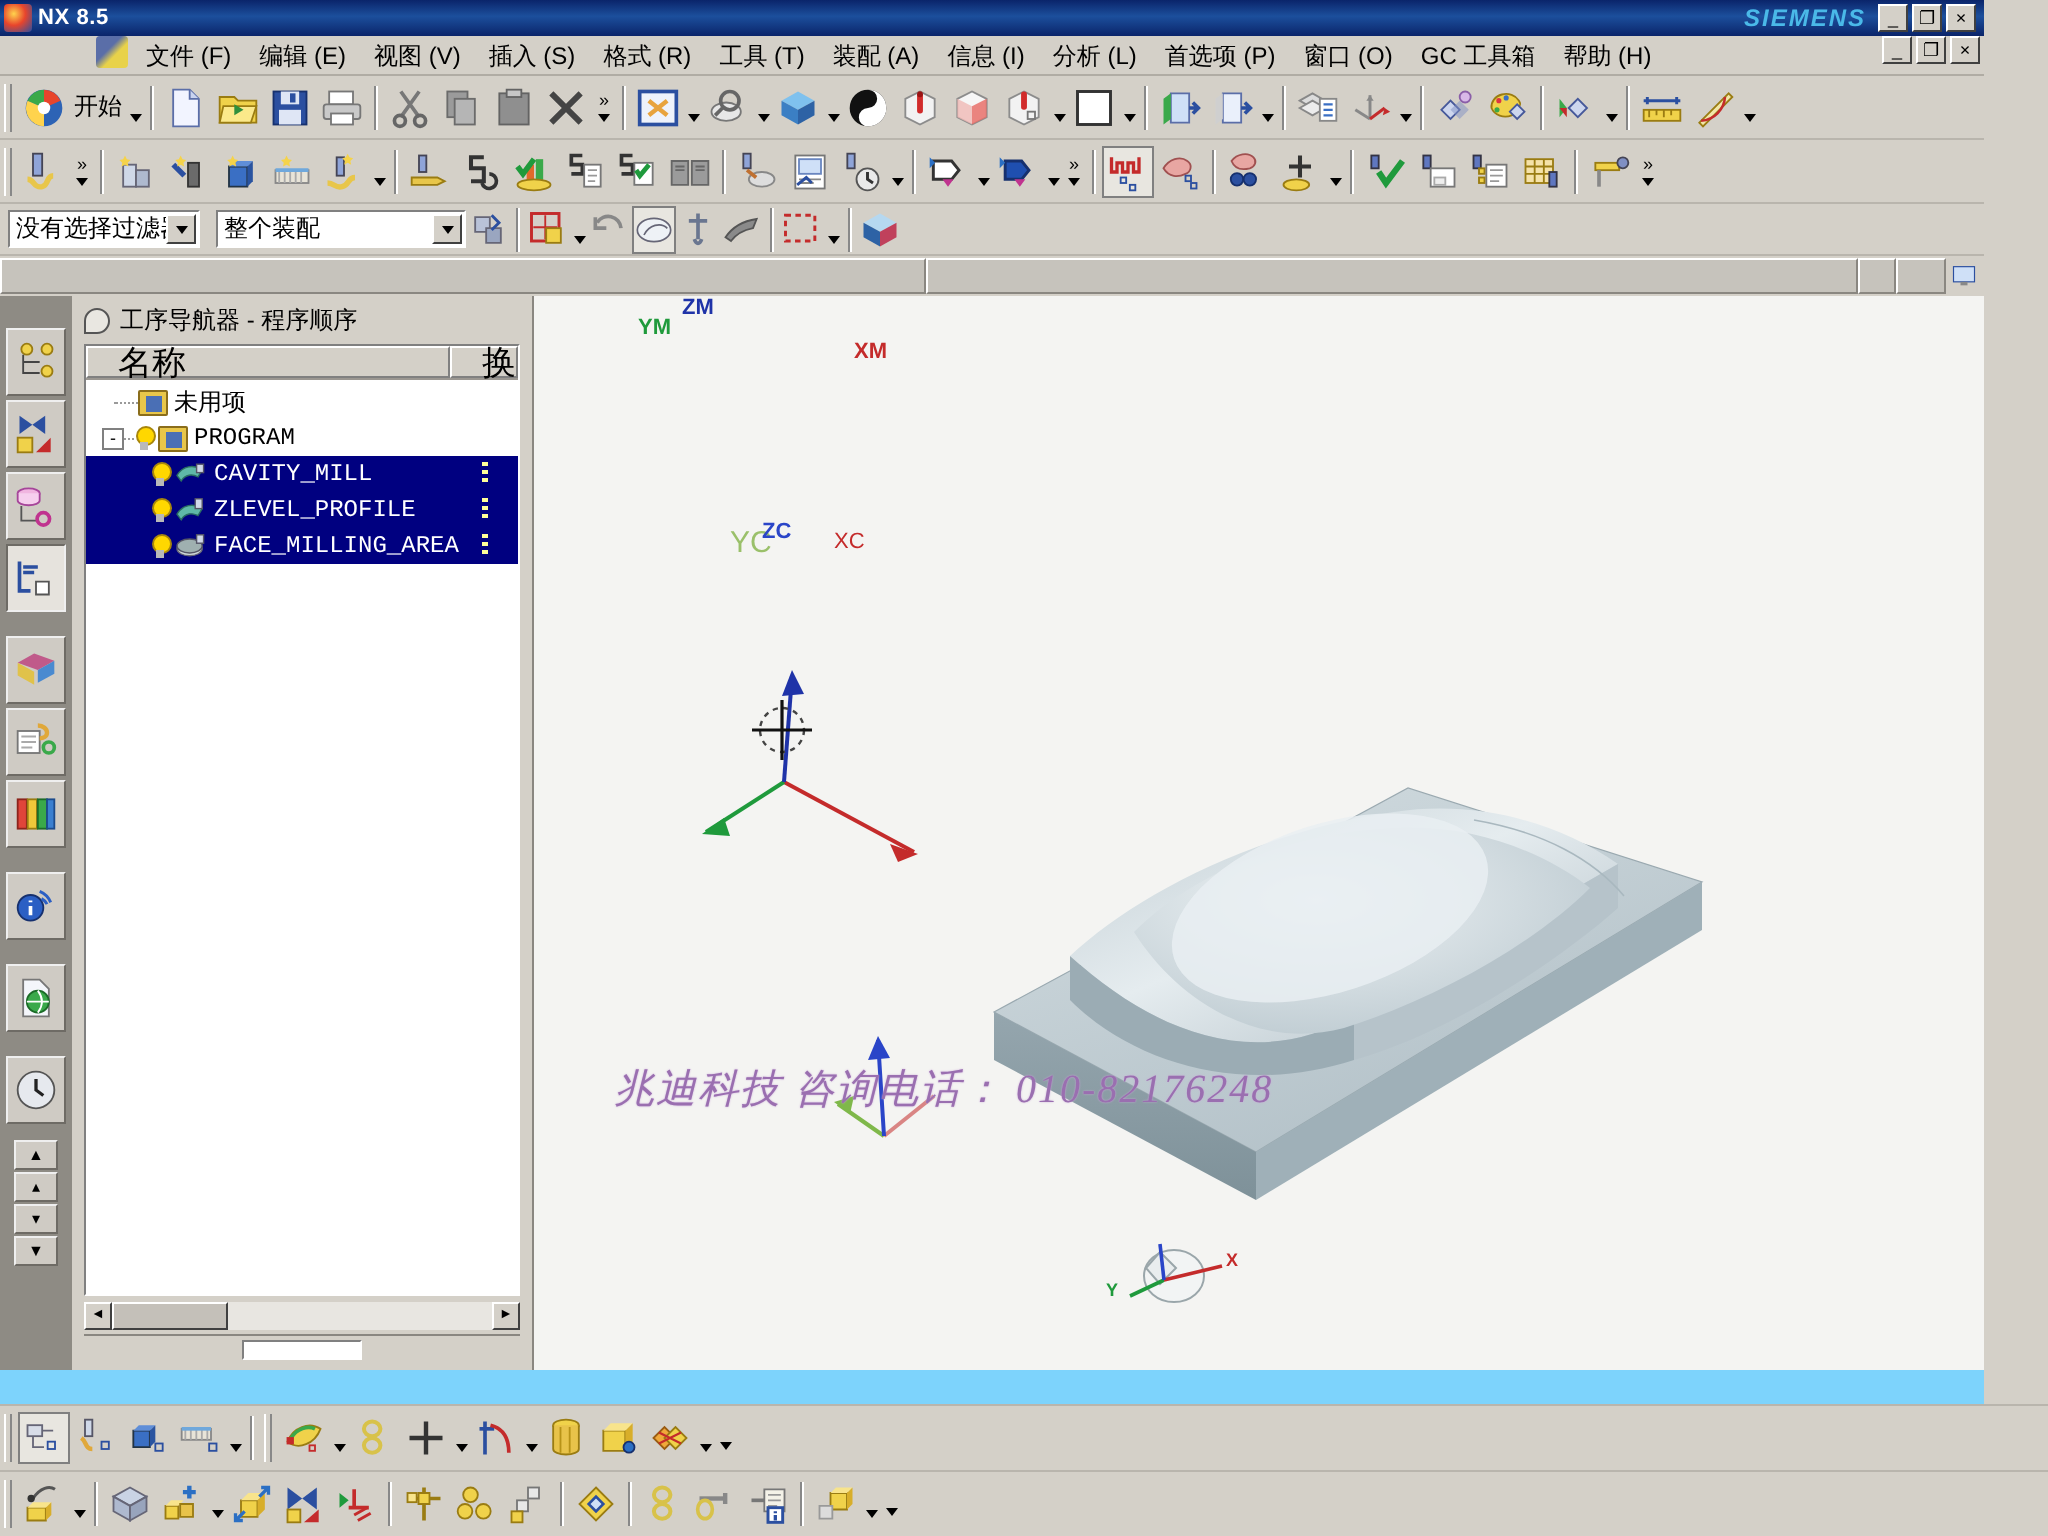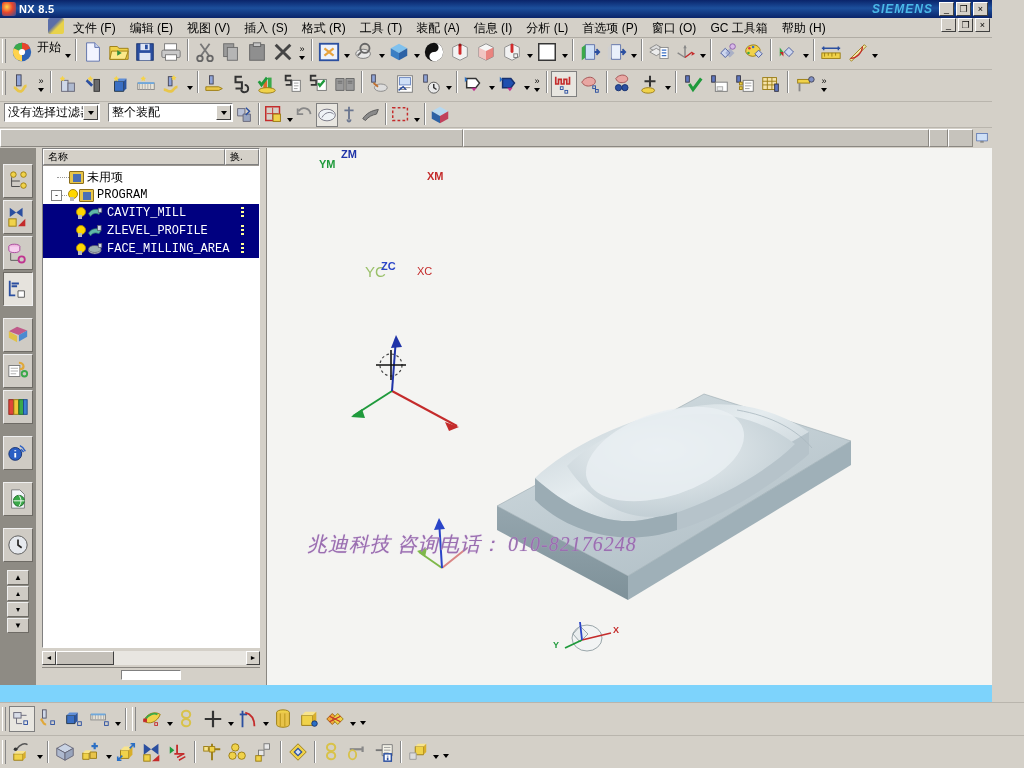--- a/index.html
+++ b/index.html
@@ -50,21 +50,21 @@
   .menu-grip {
     width: 16px; height: 16px; margin: 0 2px;
     background: linear-gradient(135deg,#5a6ea8 40%, #e8d24a 60%);
     border-radius: 2px;
   }
   .menu-item { padding: 2px 7px; font-size: 12px; color: #000; white-space: nowrap; }
   .menubar .winbtns { margin-left: auto; }
 
   
   .toolbar {
-    display: flex; 
+    display: flex; align-items: center;
     background: #d4d0c8;
     border-bottom: 1px solid #b9b5ad;
     padding: 1px 0;
   }
   .tb-row1 { height: 32px; }
   .tb-row2 { height: 32px; }
   .tb-row3 { height: 26px; }
   .grip {
     width: 4px; height: 24px; margin: 0 3px 0 2px;
     border-left: 1px solid #fff; border-right: 1px solid #888;
@@ -159,21 +159,21 @@
   }
   .tree-wrap {
     margin: 0 6px; flex: 1;
     background: #fff; border: 1px solid #808080;
     border-right-color:#fff; border-bottom-color:#fff;
     display: flex; flex-direction: column; overflow: hidden;
   }
   .tree-head { display: flex; height: 17px; background: #d4d0c8; border-bottom: 1px solid #9b9791; }
   .tree-head div {
     border: 1px solid #fff; border-right-color:#808080; border-bottom-color:#808080;
-    font-size: 10px; padding-left: 4px; display: flex; align-items: center;
+    font-size: 17px; padding-left: 15px; display: flex; align-items: center;
     background: #d4d0c8;
   }
   .th-name { flex: 1; }
   .th-chg { width: 34px; }
   .tree-body { flex: 1; background: #fff; overflow: hidden; padding-top: 2px; }
   .trow {
     height: 18px; display: flex; align-items: center;
     font-family: "Liberation Mono", "DejaVu Sans Mono", monospace;
     font-size: 12px; color: #000; position: relative;
   }
@@ -916,20 +916,24 @@
       </div>
       <div class="resspin">
         <div>▲</div>
         <div>▴</div>
         <div>▾</div>
         <div>▼</div>
       </div>
     </div>
 
     <div class="navpanel">
+      <div class="nav-title">
+        <span class="nv-ico"></span>
+        <span>工序导航器 - 程序顺序</span>
+      </div>
 
       <div class="tree-wrap">
         <div class="tree-head">
           <div class="th-name">名称</div>
           <div class="th-chg">换.</div>
         </div>
         <div class="tree-body">
 
 
           <div class="trow">

